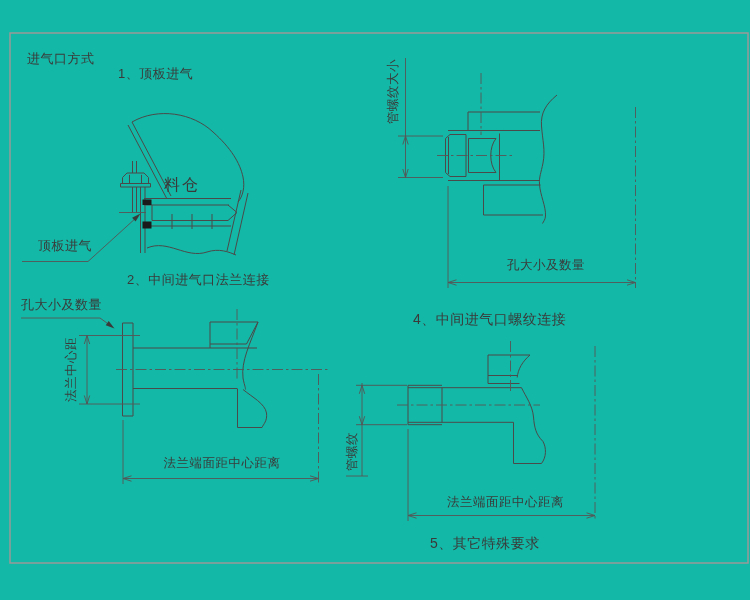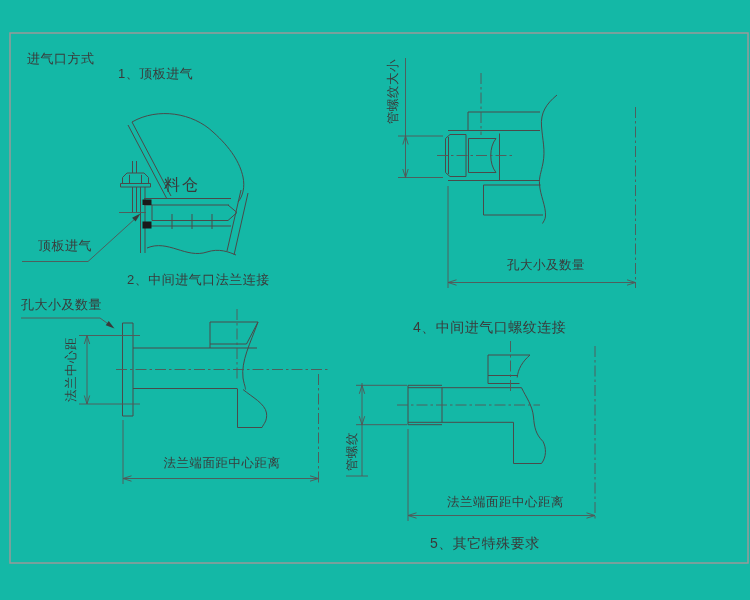--- a/index.html
+++ b/index.html
@@ -173,19 +173,19 @@
 <div class="lbl" style="left:38px;top:238px;">顶板进气</div>
 
 <div class="lbl" style="left:127px;top:272px;">2、中间进气口法兰连接</div>
 <div class="lbl" style="left:21px;top:297px;">孔大小及数量</div>
 <div class="lbl vlabel" style="left:36px;top:362px;width:70px;">法兰中心距</div>
 <div class="lbl t12" style="left:161px;top:456px;width:122px;text-align:center;">法兰端面距中心距离</div>
 
 <div class="lbl vlabel" style="left:359px;top:84px;width:68px;">管螺纹大小</div>
 <div class="lbl t12" style="left:496px;top:258px;width:100px;text-align:center;">孔大小及数量</div>
 
-<div class="lbl t14" style="left:413px;top:311px;margin-top:8px;">4、中间进气口螺纹连接</div>
+<div class="lbl t14" style="left:413px;top:311px;">4、中间进气口螺纹连接</div>
 <div class="lbl vlabel" style="left:329px;top:444px;width:46px;">管螺纹</div>
 <div class="lbl t12" style="left:447px;top:495px;width:116px;text-align:center;">法兰端面距中心距离</div>
 
 <div class="lbl t14" style="left:430px;top:535px;">5、其它特殊要求</div>
 
 </div>
 
 </body></html>

